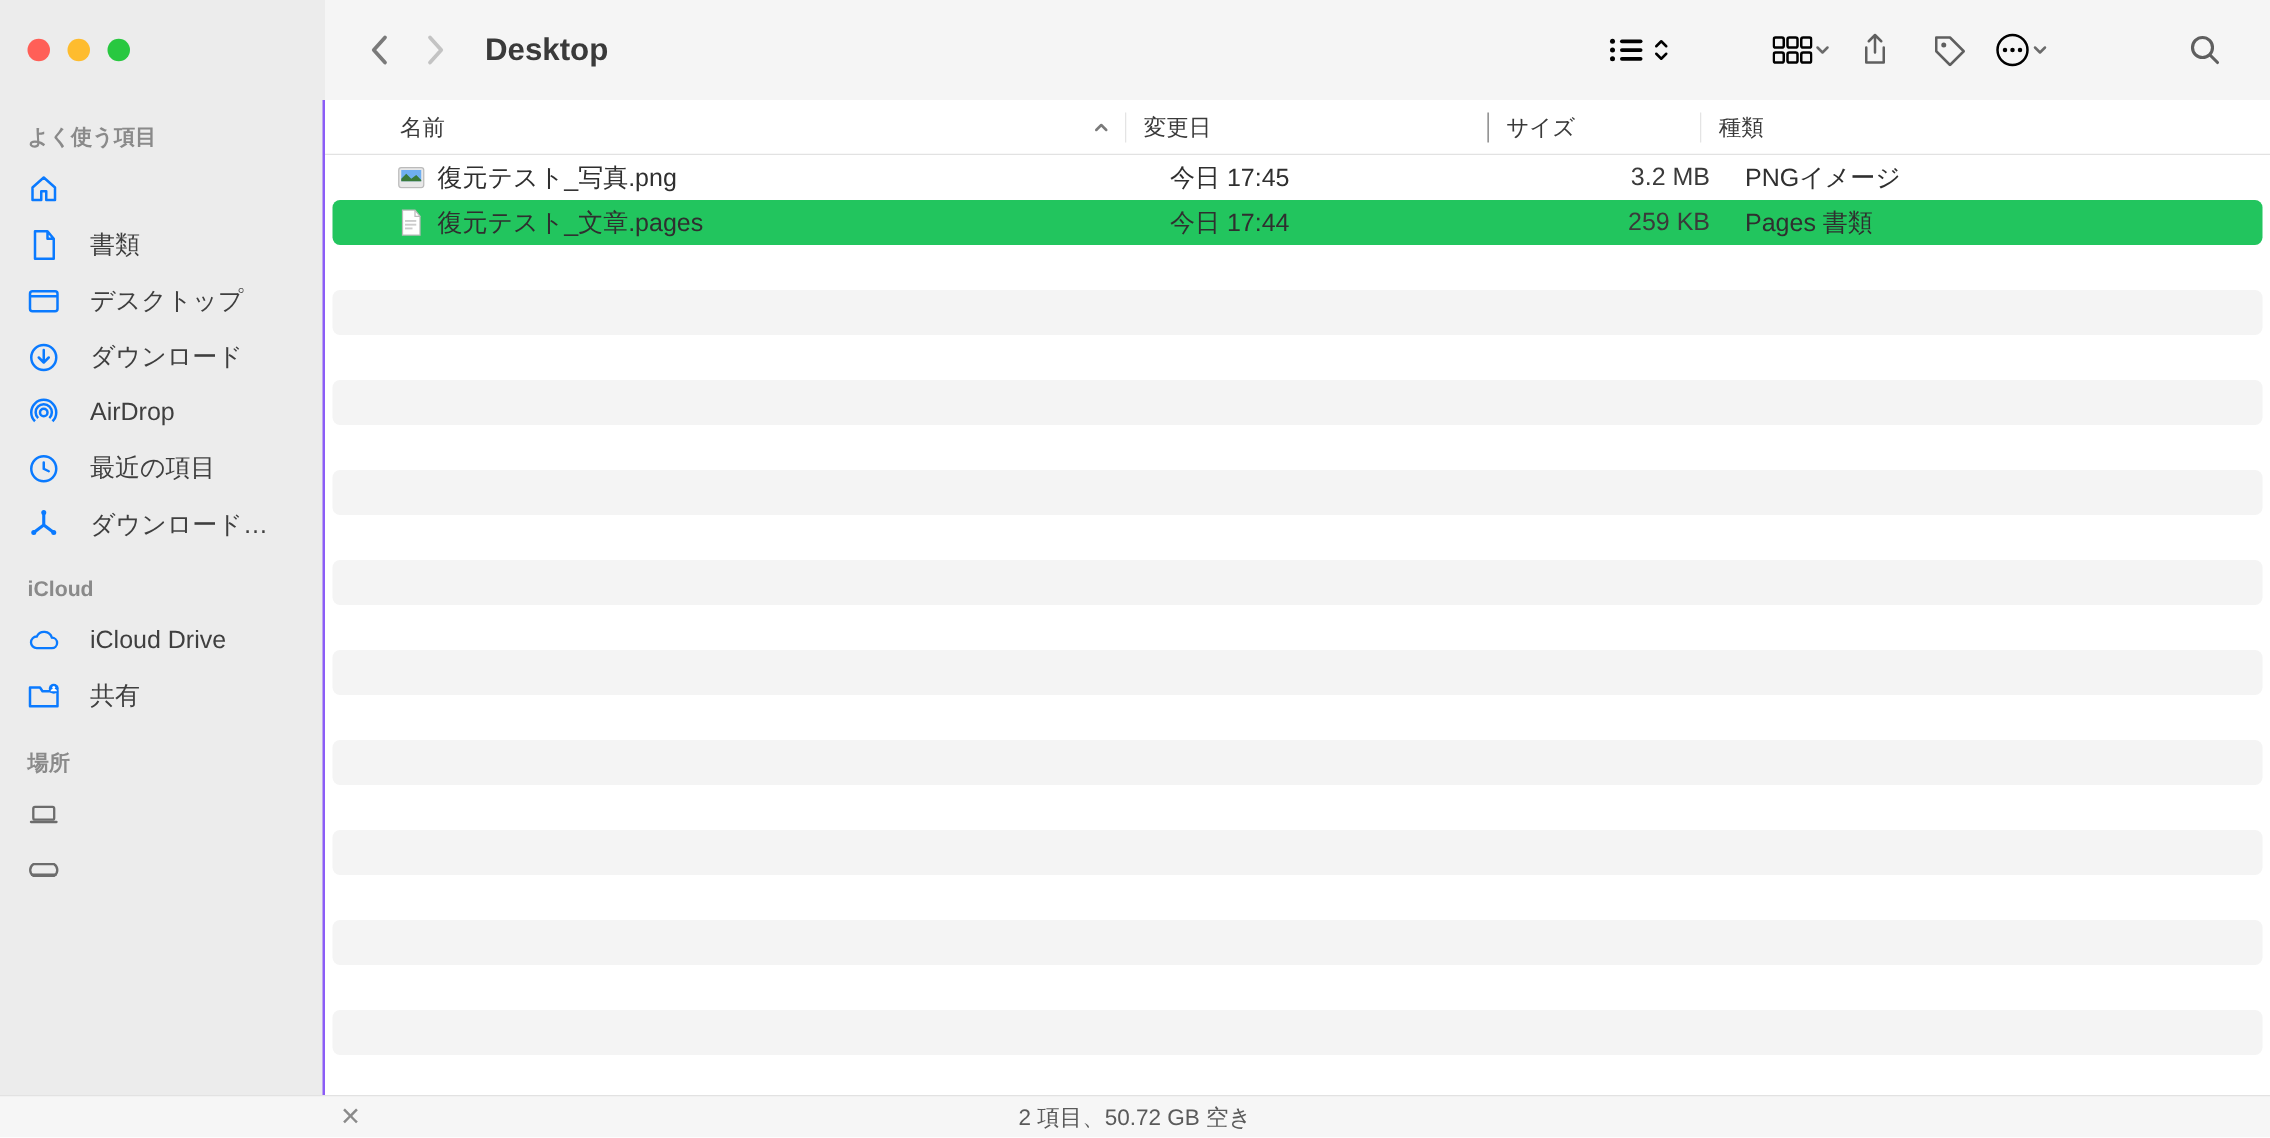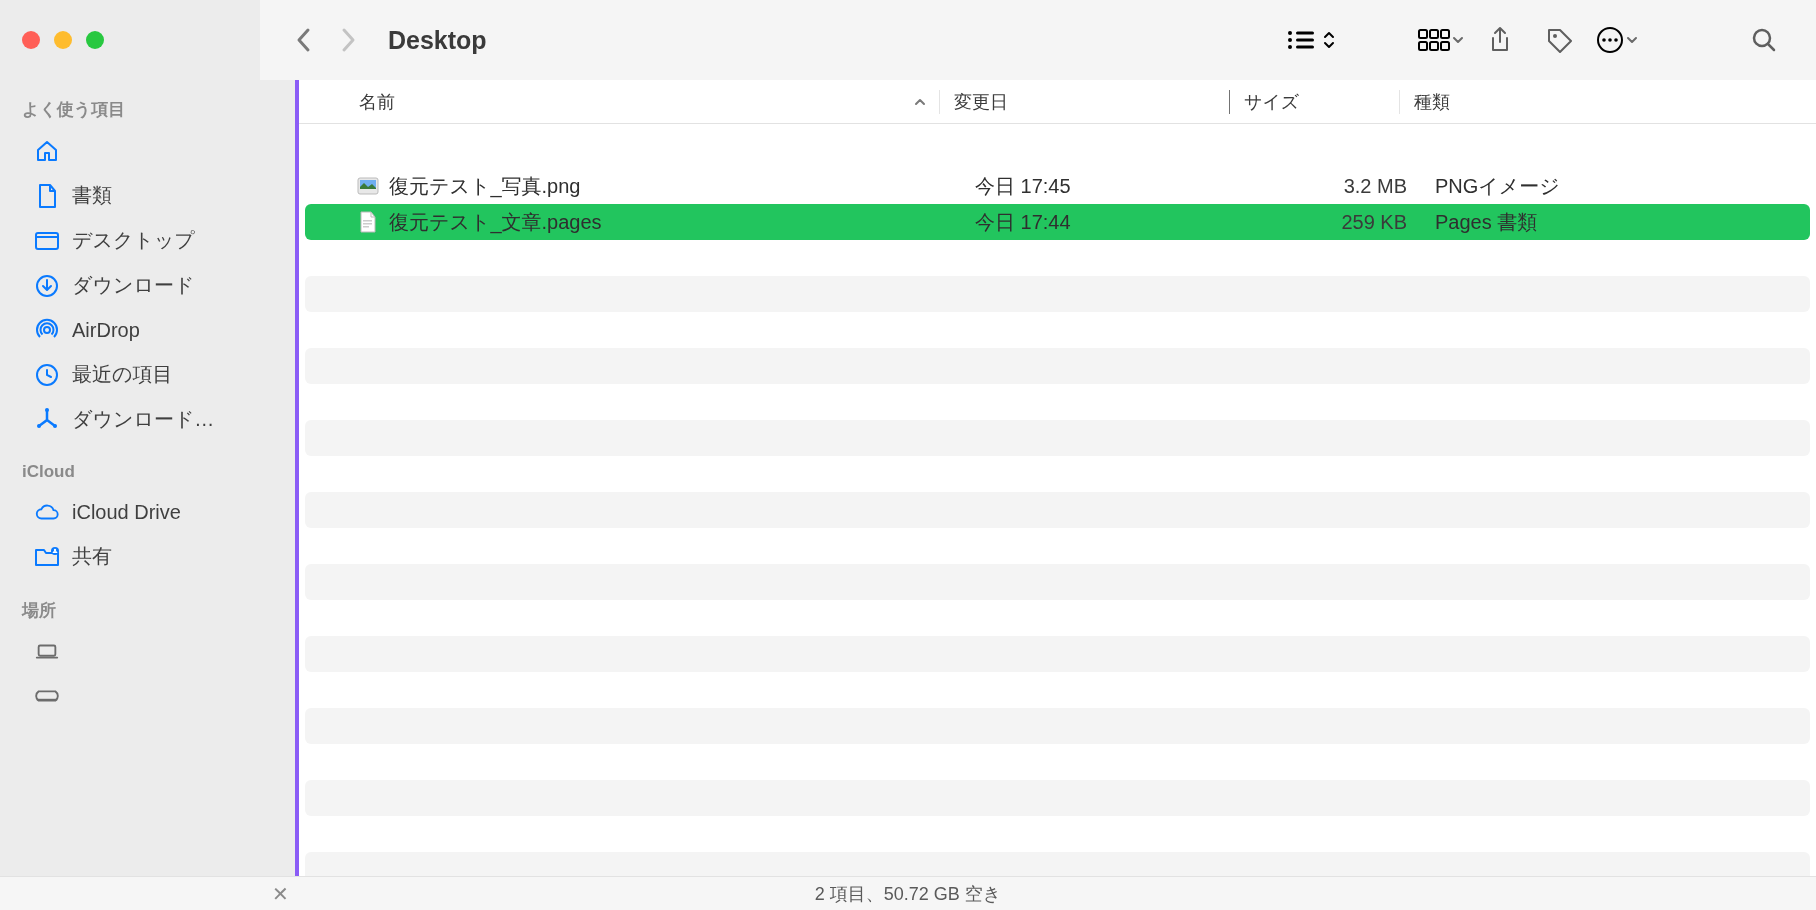--- a/index.html
+++ b/index.html
@@ -48,56 +48,55 @@
 .tool-btn {
   width: 60px; height: 44px;
   display: flex; align-items: center; justify-content: center;
   color: #5f5f5f;
   gap: 4px;
 }
 .tool-group { display: flex; align-items: center; margin: 0 6px; }
 .chev-sm { font-size: 14px; color: #6a6a6a; margin-left: 2px; }
 .body-area { display: flex; flex: 1; min-height: 0; }
 .sidebar {
-  width: 299px;
+  width: 260px;
   background: #ececec;
   padding: 12px 0;
   overflow: hidden;
-  border-right: 4px solid #8b5cf6;
+  border-right: 2px solid #8b5cf6;
 }
 .sb-section-title {
   font-size: 17px;
   font-weight: 700;
   color: #8a8a8a;
   padding: 6px 22px 8px;
 }
 .sb-item {
   display: flex;
   align-items: center;
-  gap: 12px;
-  padding: 9px 34px;
+  gap: 24px;
+  padding: 9px 22px;
   font-size: 20px;
   color: #3f3f3f;
   white-space: nowrap;
   overflow: hidden;
 }
 .sb-item .lbl { overflow: hidden; text-overflow: ellipsis; }
 .sb-icon {
   width: 26px; height: 26px;
   display: flex; align-items: center; justify-content: center;
   flex-shrink: 0;
   color: #0a7aff;
 }
 .sb-icon.mono { color: #6c6c6c; }
 .main {
   flex: 1;
   background: #fff;
   display: flex;
   flex-direction: column;
-  gap: 44px;
 }
 .col-header {
   display: flex;
   align-items: center;
   height: 44px;
   border-bottom: 1px solid #e2e2e2;
   font-size: 18px;
   color: #3a3a3a;
   font-weight: 400;
 }

